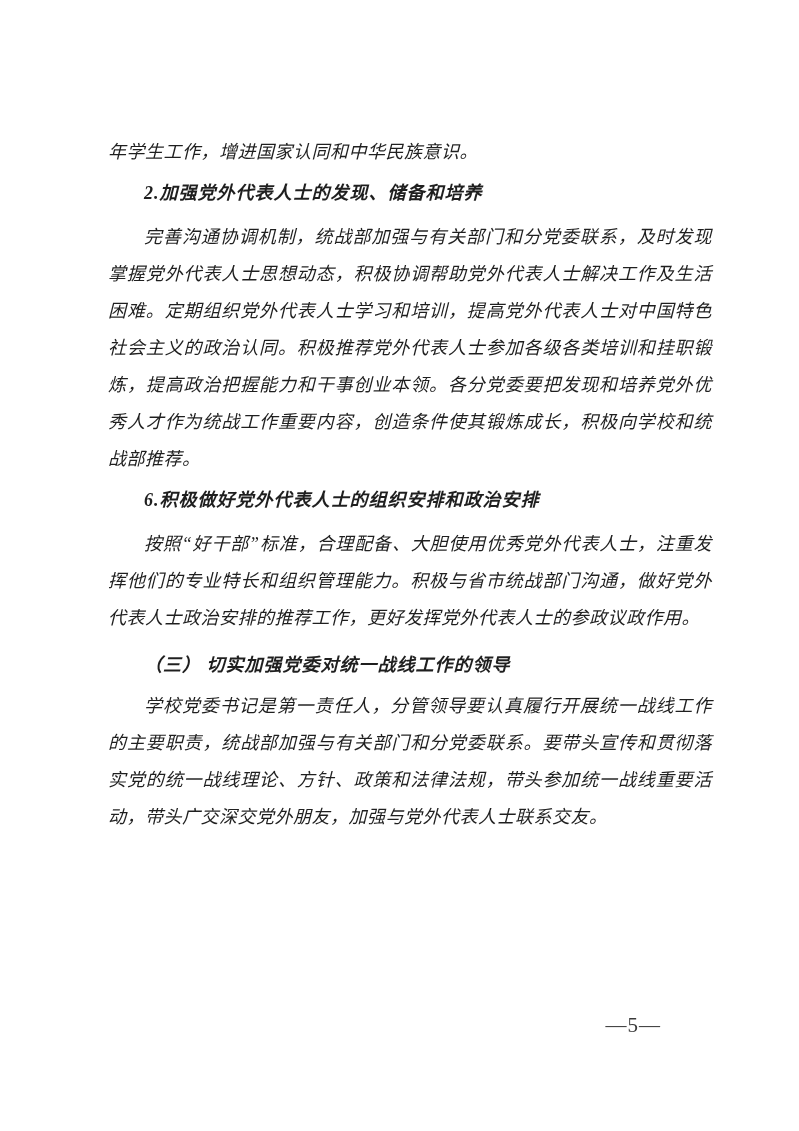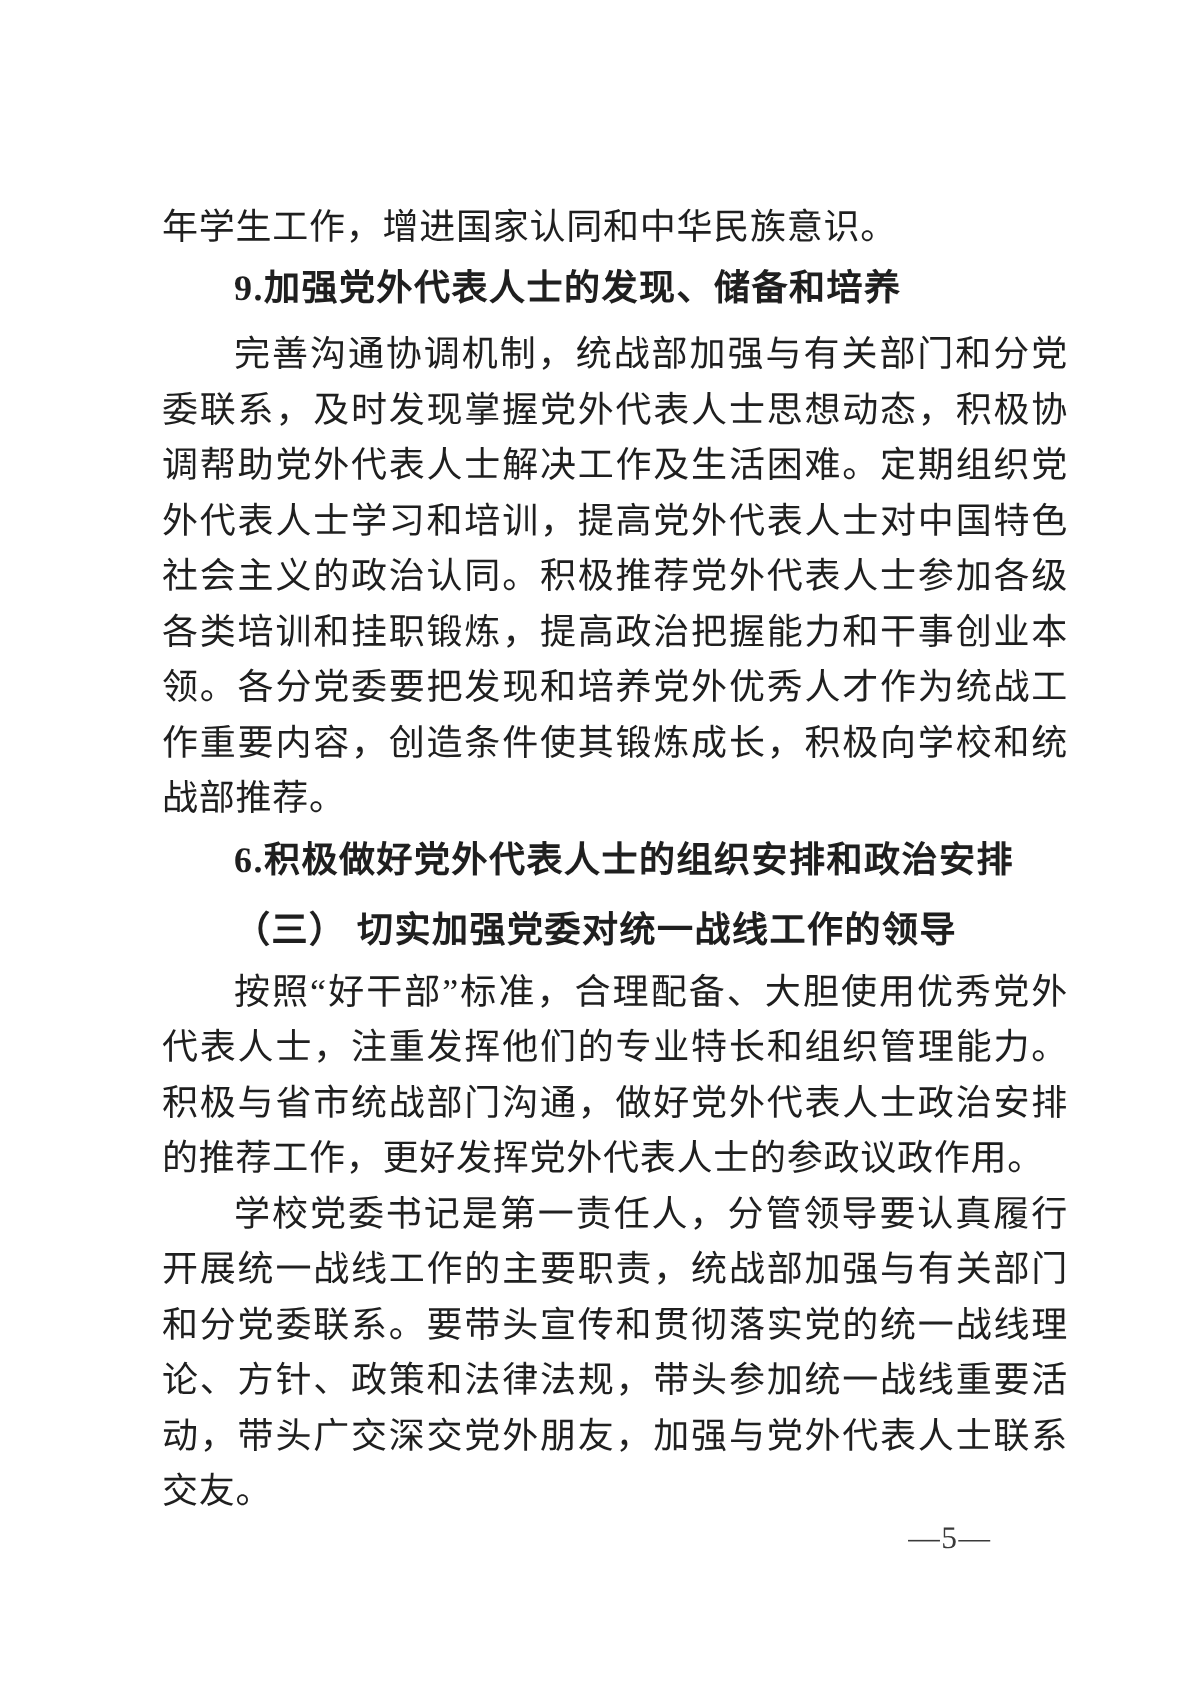--- a/index.html
+++ b/index.html
@@ -14,23 +14,24 @@
     background: #ffffff;
     overflow: hidden;
     font-family: "Liberation Serif", "DejaVu Serif", serif;
     color: #1f1f1f;
   }
   .text-block {
     position: absolute;
     left: 108px;
     top: 134px;
     width: 604px;
-    font-size: 24px;
+    font-size: 18px;
     line-height: 37px;
     text-align: justify;
+    font-style: italic;
   }
   .para {
     margin: 0;
     text-indent: 2em;
     letter-spacing: 0.5px;
   }
   .para.body-continuation {
     text-indent: 0;
   }
   .para.heading-2 {
@@ -54,21 +55,21 @@
     font-family: "Liberation Serif", "DejaVu Serif", serif;
   }
 </style>
 </head>
 <body>
 
 <div class="page">
   <div class="text-block">
 
   <p class="para body-continuation">年学生工作，增进国家认同和中华民族意识。</p>
-      <p class="para heading-3">9.加强党外代表人士的发现、储备和培养</p>
+      <p class="para heading-3">2.加强党外代表人士的发现、储备和培养</p>
       <p class="para body">完善沟通协调机制，统战部加强与有关部门和分党委联系，及时发现掌握党外代表人士思想动态，积极协调帮助党外代表人士解决工作及生活困难。定期组织党外代表人士学习和培训，提高党外代表人士对中国特色社会主义的政治认同。积极推荐党外代表人士参加各级各类培训和挂职锻炼，提高政治把握能力和干事创业本领。各分党委要把发现和培养党外优秀人才作为统战工作重要内容，创造条件使其锻炼成长，积极向学校和统战部推荐。</p>
       <p class="para heading-3">6.积极做好党外代表人士的组织安排和政治安排</p>
+      <p class="para body">按照“好干部”标准，合理配备、大胆使用优秀党外代表人士，注重发挥他们的专业特长和组织管理能力。积极与省市统战部门沟通，做好党外代表人士政治安排的推荐工作，更好发挥党外代表人士的参政议政作用。</p>
       <p class="para heading-2">（三） 切实加强党委对统一战线工作的领导</p>
-      <p class="para body">按照“好干部”标准，合理配备、大胆使用优秀党外代表人士，注重发挥他们的专业特长和组织管理能力。积极与省市统战部门沟通，做好党外代表人士政治安排的推荐工作，更好发挥党外代表人士的参政议政作用。</p>
       <p class="para body">学校党委书记是第一责任人，分管领导要认真履行开展统一战线工作的主要职责，统战部加强与有关部门和分党委联系。要带头宣传和贯彻落实党的统一战线理论、方针、政策和法律法规，带头参加统一战线重要活动，带头广交深交党外朋友，加强与党外代表人士联系交友。</p>
     </div>
   <div class="page-number">—5—</div>
 </div>
 
 </body></html>

